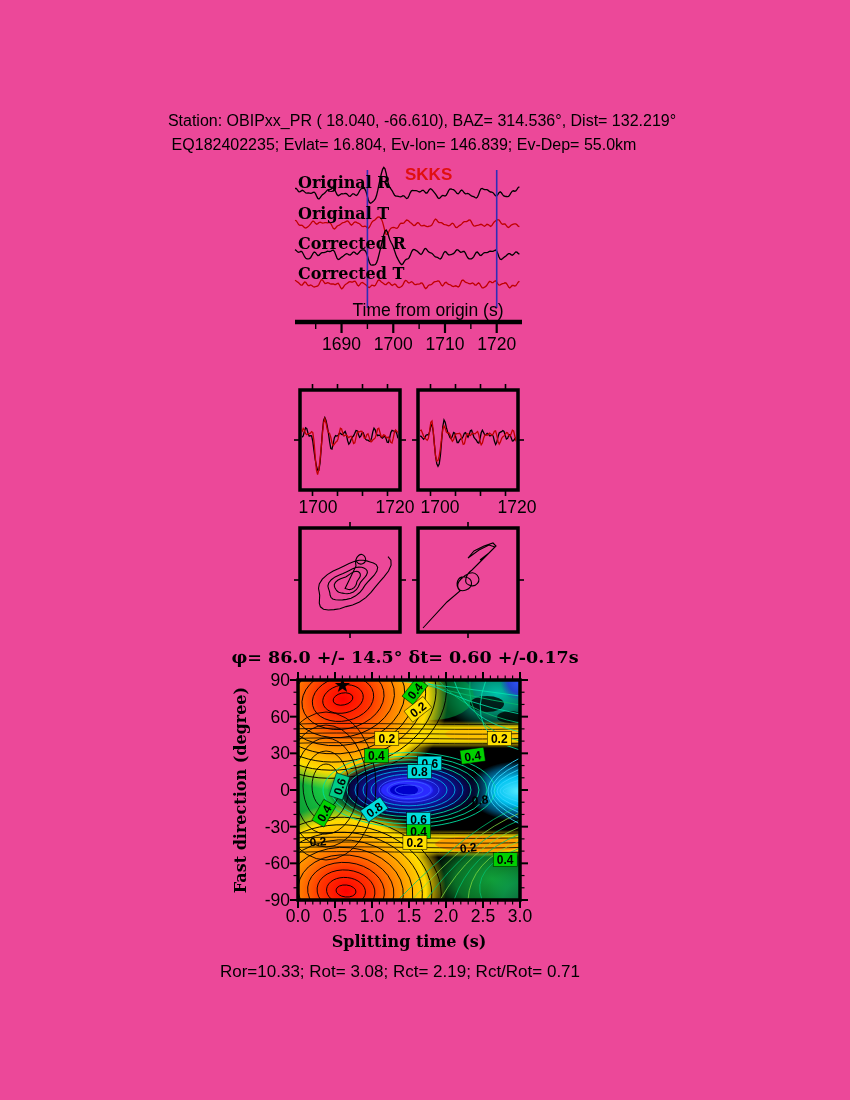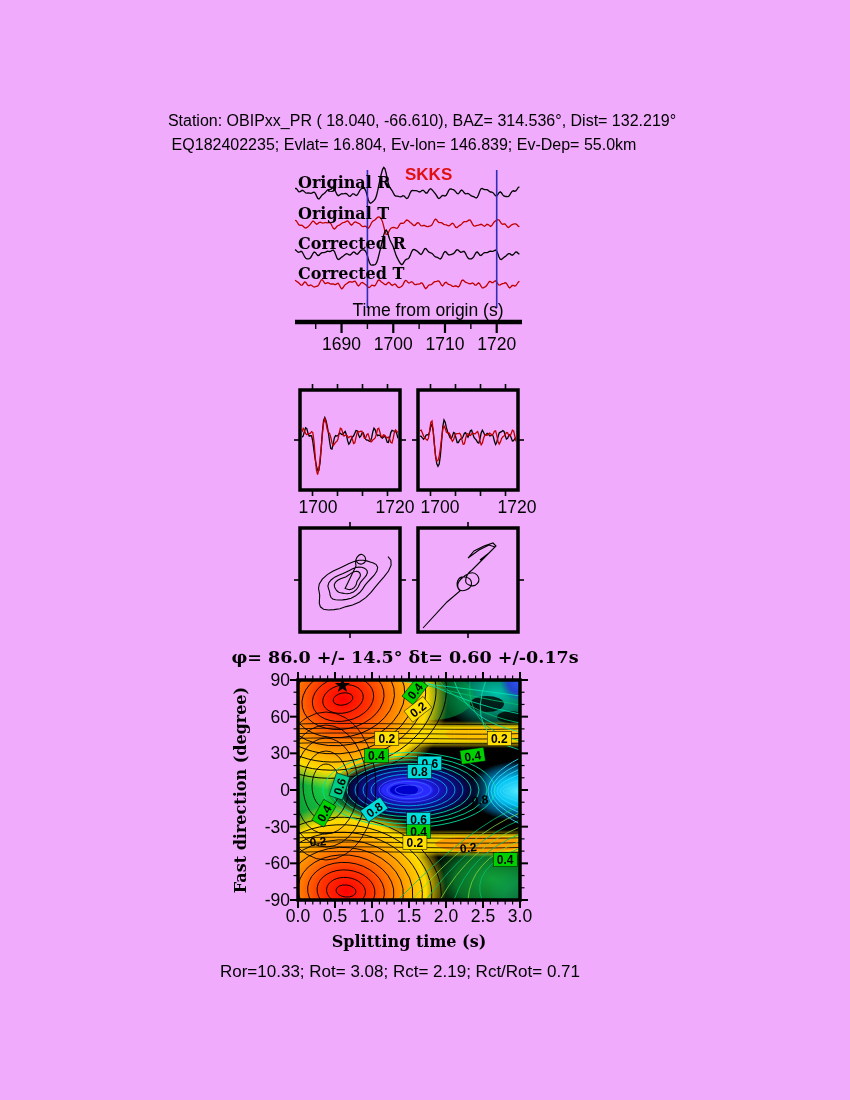--- a/index.html
+++ b/index.html
@@ -1,16 +1,16 @@
 <!DOCTYPE html>
 <html><head>
 <meta charset="utf-8">
 <style>
   html,body{margin:0;padding:0;background:#e8e8e8;}
-  .page{position:relative;width:850px;height:1100px;background:#f0abfc;margin:0 auto;
+  .page{position:relative;width:850px;height:1100px;background:#ec4899;margin:0 auto;
         font-family:"Liberation Sans",sans-serif;overflow:hidden;}
   svg{position:absolute;left:0;top:0;}
   text{user-select:none;}
   .sans{font-family:"Liberation Sans",sans-serif;}
   .serifb{font-family:"DejaVu Serif","Liberation Serif",serif;font-weight:bold;}
 </style>
 </head>
 <body>
 
 <div class="page">

